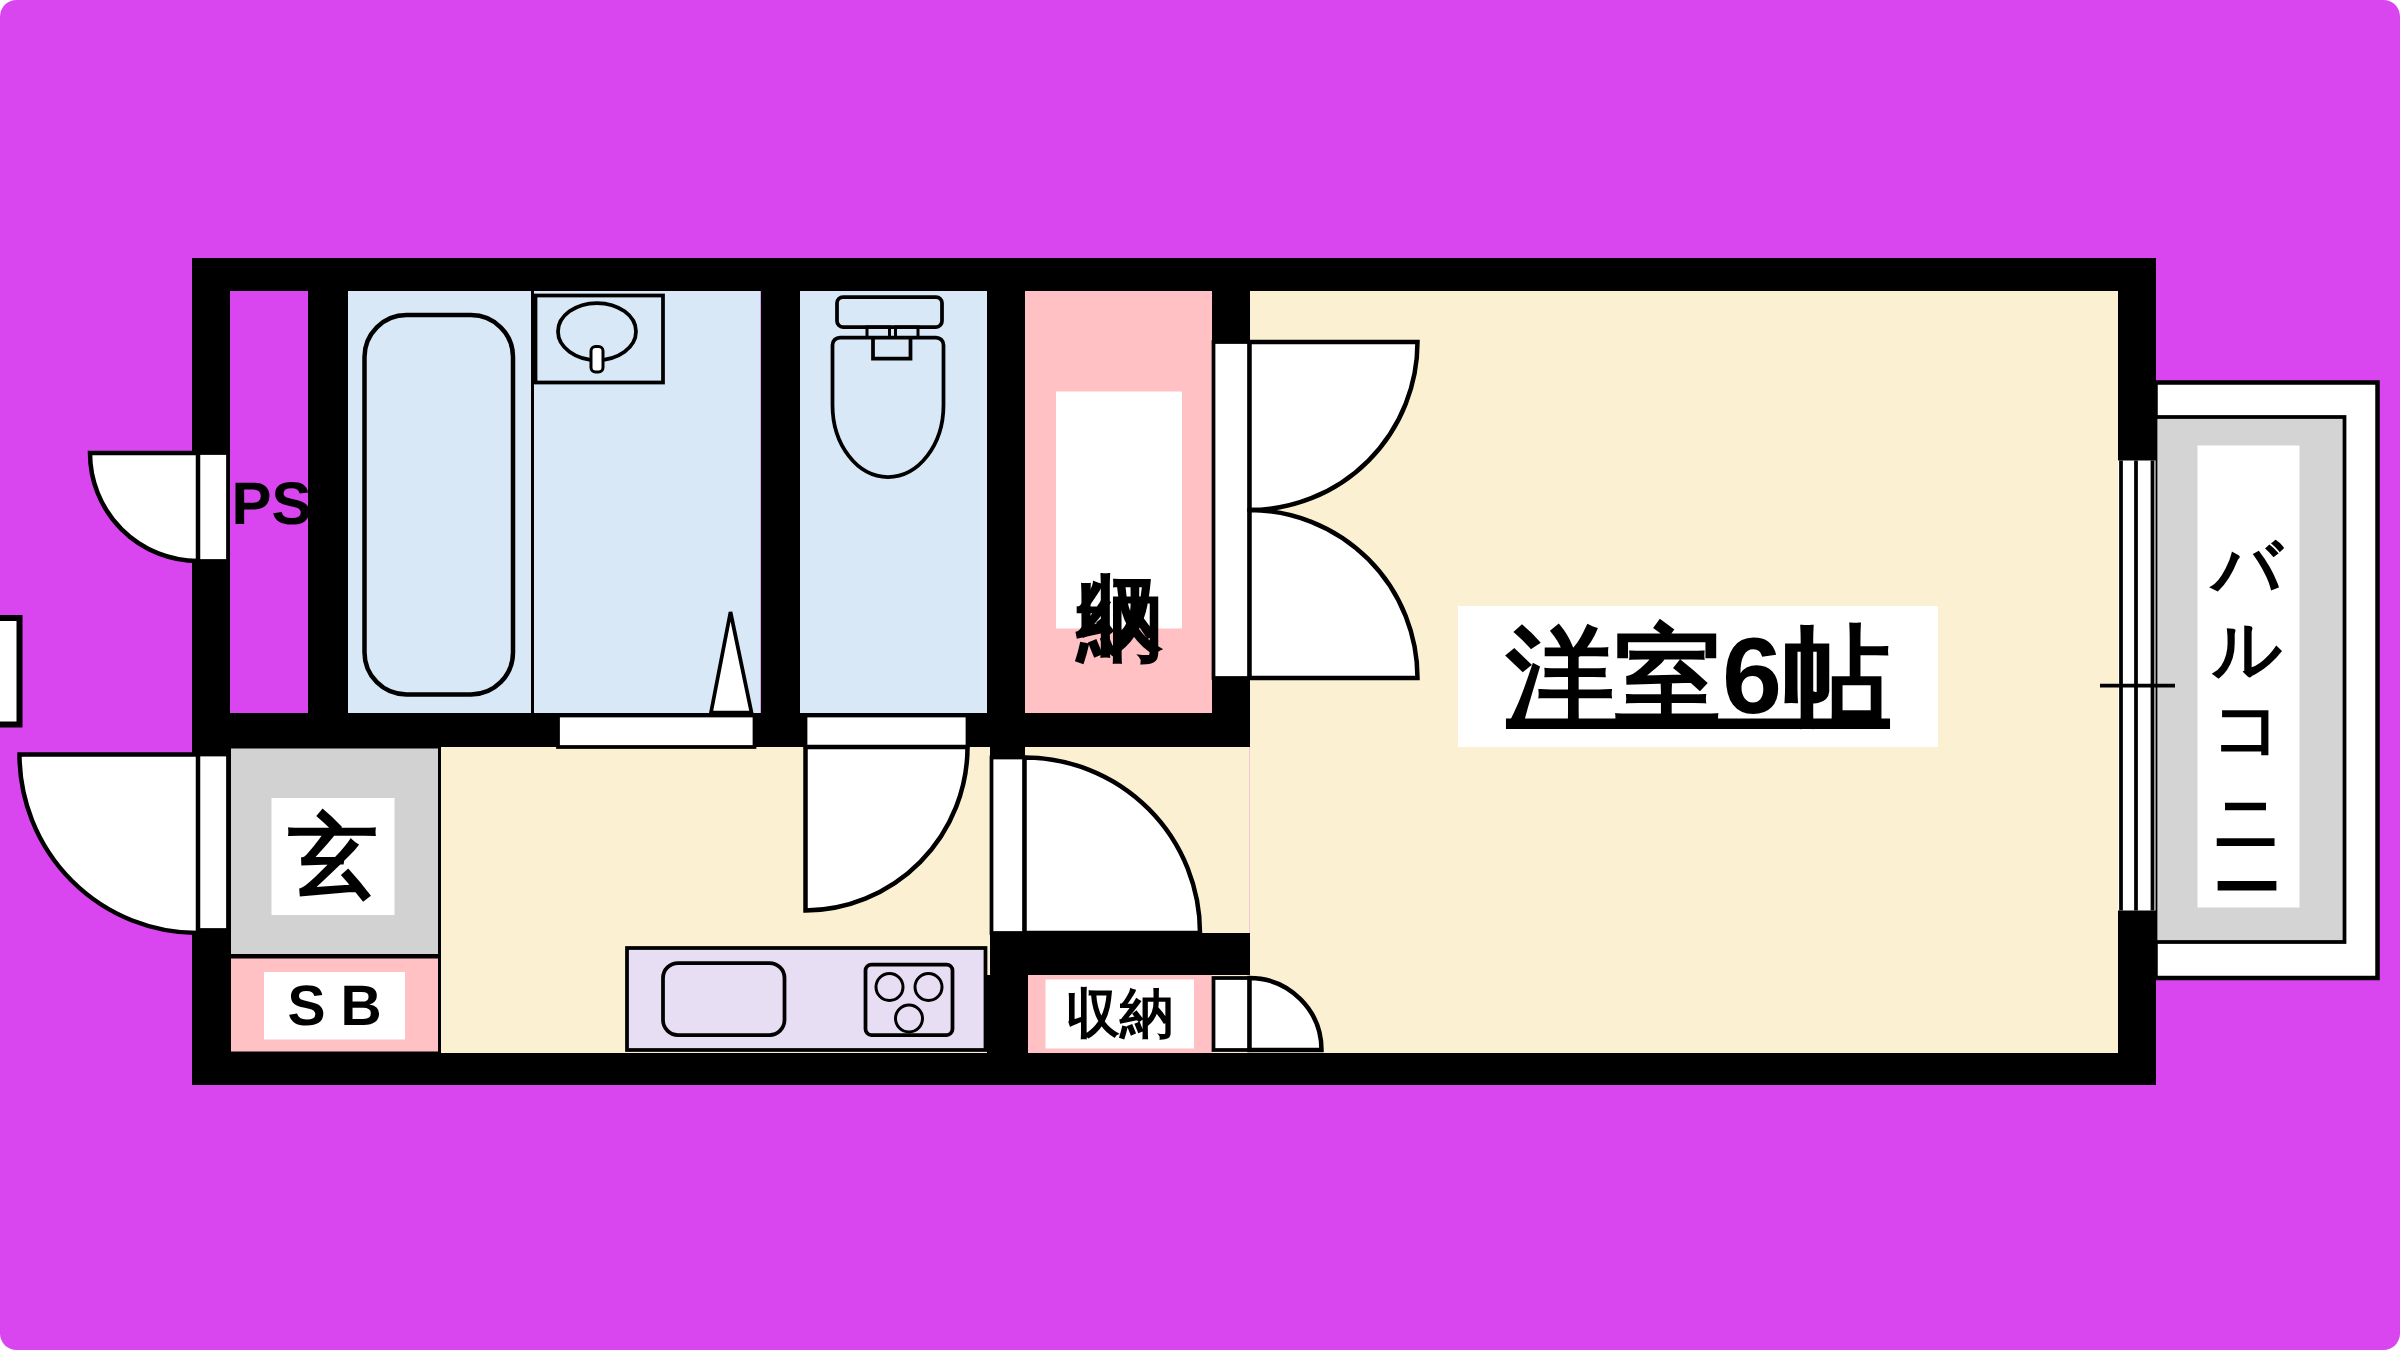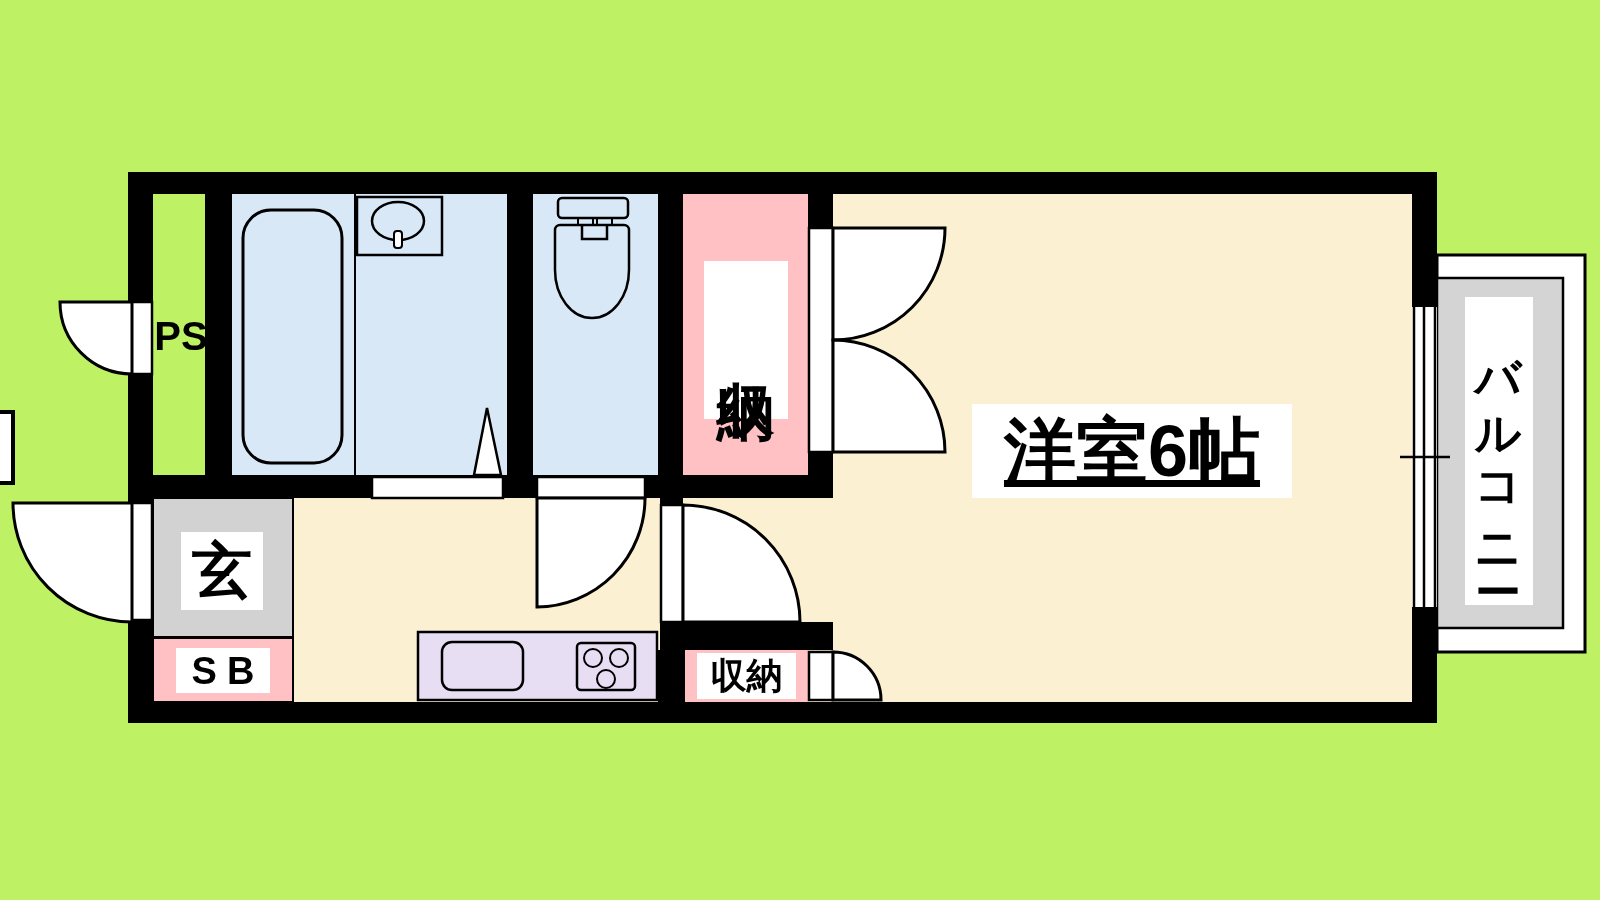--- a/index.html
+++ b/index.html
@@ -1,17 +1,17 @@
 <!DOCTYPE html>
 <html><head>
 <meta charset="utf-8">
 <style>
   html,body{margin:0;padding:0;background:#ffffff;}
-  .stage{position:relative;width:1600px;height:900px;background:#bef264;overflow:hidden;
-         font-family:"Liberation Sans","DejaVu Sans",sans-serif;}
+  .stage{position:relative;width:1600px;height:900px;background:#d946ef;overflow:hidden;
+         font-family:"Liberation Sans","DejaVu Sans",sans-serif;border-radius:11px;}
   .stage svg{position:absolute;left:0;top:0;}
   .lbl{position:absolute;display:flex;align-items:center;justify-content:center;
        color:#000;font-weight:bold;line-height:1;white-space:pre;z-index:5;}
   .lbl.boxed{background:#ffffff;}
   .vert{writing-mode:vertical-rl;}
   .ps-label{left:152px;top:312px;width:58px;height:48px;font-size:40px;font-weight:600;}
   .entry-label{left:181px;top:532px;width:82px;height:78px;font-size:60px;}
   .sb-label{left:176px;top:648px;width:94px;height:45px;font-size:38px;letter-spacing:10px;text-indent:10px;text-align:right;}
   .closet-top-label{left:704px;top:261px;width:84px;height:158px;font-size:58px;letter-spacing:6px;}
   .closet-bottom-label{left:697px;top:653px;width:99px;height:46px;font-size:36px;}

